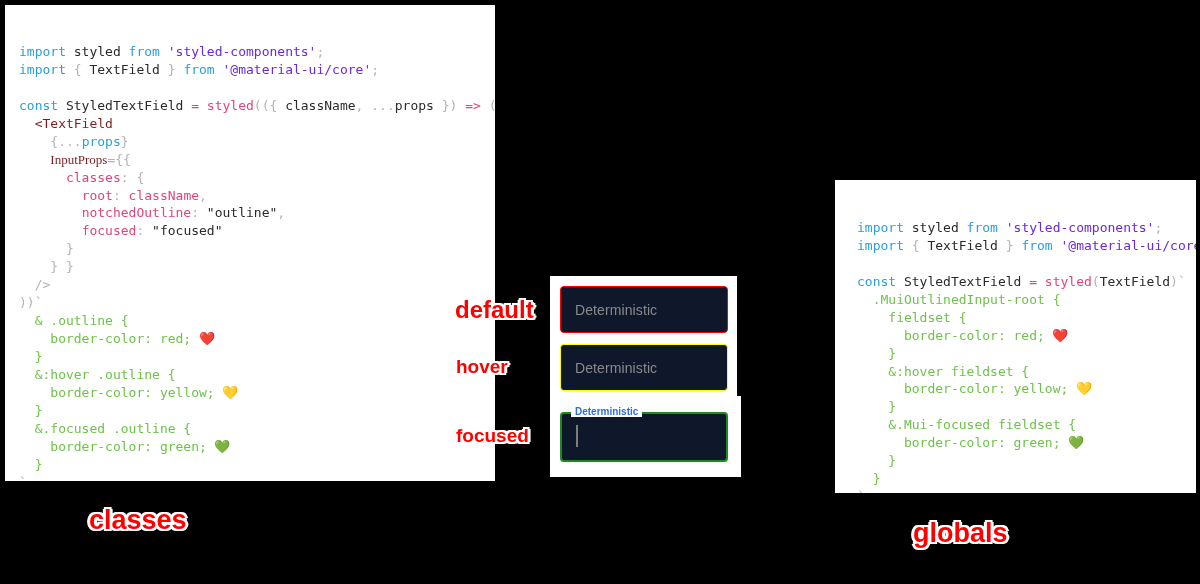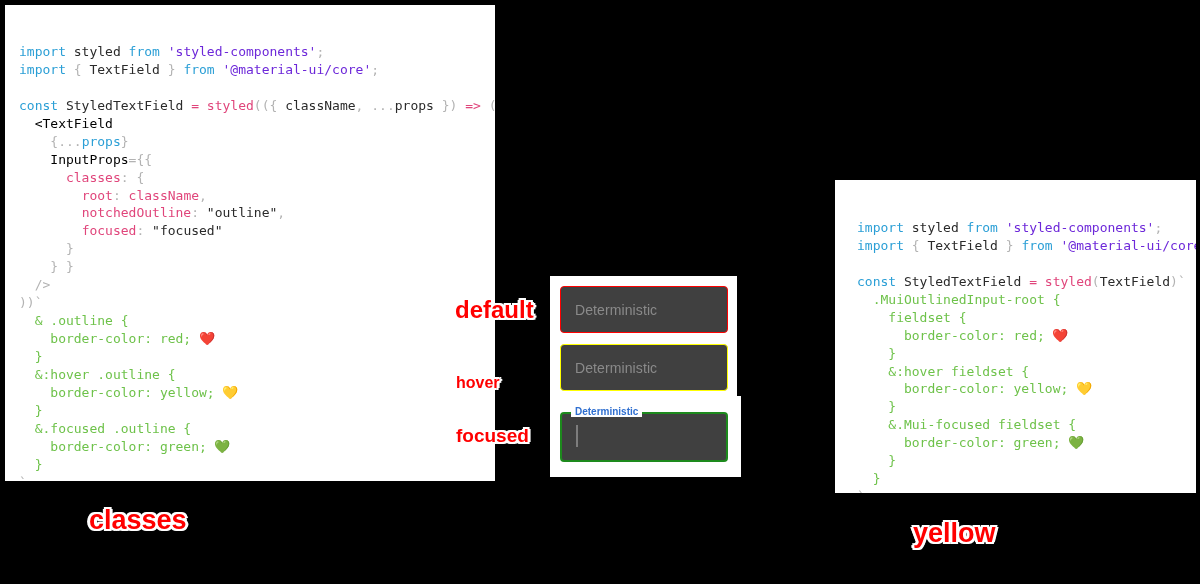--- a/index.html
+++ b/index.html
@@ -28,22 +28,22 @@
     white-space: pre;
     line-height: 1.38;
   }
 
   
   .tk-kw      { color: #2b9fd6; margin-top: 38px; }   
   .tk-plain   { color: #2a2a2a; }   
   .tk-str     { color: #6d28d9; }   
   .tk-punc    { color: #b3b3b3; }   
   .tk-fn      { color: #e0457b; }   
-  .tk-tag     { color: #000000; text-align: right; }   
-  .tk-prop    { color: #000000; }   
+  .tk-tag     { color: #7f1d1d; text-align: right; }   
+  .tk-prop    { color: #7f1d1d; font-family: Liberation Serif, serif; }   
   .tk-css     { color: #6ec24a; text-align: right; }   
   .tk-attr    { color: #2b9fd6; }   
   .tk-op      { color: #e0457b; }
 
   
   #panel-classes {
     left: 5px;
     top: 5px;
     width: 490px;
     height: 476px;
@@ -76,21 +76,21 @@
     left: 550px;
     top: 396px;
     width: 191px;
     height: 81px;
   }
 
   .tf {
     position: absolute;
     box-sizing: border-box;
     border-radius: 4px;
-    background: #404040;
+    background: #0f172a;
   }
   .tf-text {
     position: absolute;
     left: 14px;
     top: 50%;
     transform: translateY(-50%);
     font-family: "Liberation Sans", sans-serif;
     font-size: 14px;
     color: #8a8a8a;
     letter-spacing: .1px;
@@ -148,21 +148,21 @@
     color: #ff0000;
     white-space: nowrap;
     text-shadow:
       -2px -2px 0 #fff,  2px -2px 0 #fff,
       -2px  2px 0 #fff,  2px  2px 0 #fff,
       -2px  0   0 #fff,  2px  0   0 #fff,
        0   -2px 0 #fff,  0    2px 0 #fff,
       -3px  0   0 #fff,  3px  0   0 #fff;
   }
   #annot-default  { left: 455px; top: 296px; font-size: 24px; }
-  #annot-hover    { left: 456px; top: 356px; font-size: 16px; margin-top: 18px; }
+  #annot-hover    { left: 456px; top: 356px; font-size: 19px; }
   #annot-focused  { left: 456px; top: 425px; font-size: 19px; }
   #label-classes  { left: 89px;  top: 505px; font-size: 27px; }
   #label-globals  { left: 913px; top: 518px; font-size: 27px; }
 </style>
 </head>
 <body>
 
 <div class="code-panel" id="panel-classes">
   <div><div class="code-line"><span class="tk-kw">import</span><span class="tk-plain"> </span><span class="tk-plain">styled</span><span class="tk-plain"> </span><span class="tk-kw">from</span><span class="tk-plain"> </span><span class="tk-str">'styled-components'</span><span class="tk-punc">;</span></div><div class="code-line"><span class="tk-kw">import</span><span class="tk-plain"> </span><span class="tk-punc">{</span><span class="tk-plain"> </span><span class="tk-plain">TextField</span><span class="tk-plain"> </span><span class="tk-punc">}</span><span class="tk-plain"> </span><span class="tk-kw">from</span><span class="tk-plain"> </span><span class="tk-str">'@material-ui/core'</span><span class="tk-punc">;</span></div><div class="code-line">&nbsp;</div><div class="code-line"><span class="tk-kw">const</span><span class="tk-plain"> </span><span class="tk-plain">StyledTextField</span><span class="tk-plain"> </span><span class="tk-op">=</span><span class="tk-plain"> </span><span class="tk-fn">styled</span><span class="tk-punc">((</span><span class="tk-punc">{</span><span class="tk-plain"> </span><span class="tk-plain">className</span><span class="tk-punc">,</span><span class="tk-plain"> </span><span class="tk-punc">...</span><span class="tk-plain">props</span><span class="tk-plain"> </span><span class="tk-punc">})</span><span class="tk-plain"> </span><span class="tk-op">=&gt;</span><span class="tk-plain"> </span><span class="tk-punc">(</span></div><div class="code-line"><span class="tk-plain">  </span><span class="tk-tag">&lt;TextField</span></div><div class="code-line"><span class="tk-plain">    </span><span class="tk-punc">{</span><span class="tk-punc">...</span><span class="tk-attr">props</span><span class="tk-punc">}</span></div><div class="code-line"><span class="tk-plain">    </span><span class="tk-prop">InputProps</span><span class="tk-punc">=</span><span class="tk-punc">{{</span></div><div class="code-line"><span class="tk-plain">      </span><span class="tk-fn">classes</span><span class="tk-punc">:</span><span class="tk-plain"> </span><span class="tk-punc">{</span></div><div class="code-line"><span class="tk-plain">        </span><span class="tk-fn">root</span><span class="tk-punc">:</span><span class="tk-plain"> </span><span class="tk-fn">className</span><span class="tk-punc">,</span></div><div class="code-line"><span class="tk-plain">        </span><span class="tk-fn">notchedOutline</span><span class="tk-punc">:</span><span class="tk-plain"> </span><span class="tk-plain">"outline"</span><span class="tk-punc">,</span></div><div class="code-line"><span class="tk-plain">        </span><span class="tk-fn">focused</span><span class="tk-punc">:</span><span class="tk-plain"> </span><span class="tk-plain">"focused"</span></div><div class="code-line"><span class="tk-plain">      </span><span class="tk-punc">}</span></div><div class="code-line"><span class="tk-plain">    </span><span class="tk-punc">} }</span></div><div class="code-line"><span class="tk-plain">  </span><span class="tk-punc">/&gt;</span></div><div class="code-line"><span class="tk-punc">))`</span></div><div class="code-line"><span class="tk-plain">  </span><span class="tk-css">&amp; .outline {</span></div><div class="code-line"><span class="tk-plain">    </span><span class="tk-css">border-color: red; ❤️</span></div><div class="code-line"><span class="tk-plain">  </span><span class="tk-css">}</span></div><div class="code-line"><span class="tk-plain">  </span><span class="tk-css">&amp;:hover .outline {</span></div><div class="code-line"><span class="tk-plain">    </span><span class="tk-css">border-color: yellow; 💛</span></div><div class="code-line"><span class="tk-plain">  </span><span class="tk-css">}</span></div><div class="code-line"><span class="tk-plain">  </span><span class="tk-css">&amp;.focused .outline {</span></div><div class="code-line"><span class="tk-plain">    </span><span class="tk-css">border-color: green; 💚</span></div><div class="code-line"><span class="tk-plain">  </span><span class="tk-css">}</span></div><div class="code-line"><span class="tk-punc">`;</span></div></div>
 </div>
@@ -185,13 +185,13 @@
 <div class="tf" id="tf-focused">
   <span class="notch">Deterministic</span>
   <span class="caret"></span>
 </div>
 
 <div class="annot" id="annot-default">default</div>
 <div class="annot" id="annot-hover">hover</div>
 <div class="annot" id="annot-focused">focused</div>
 
 <div class="annot" id="label-classes">classes</div>
-<div class="annot" id="label-globals">yellow</div>
+<div class="annot" id="label-globals">globals</div>
 
 </body></html>

